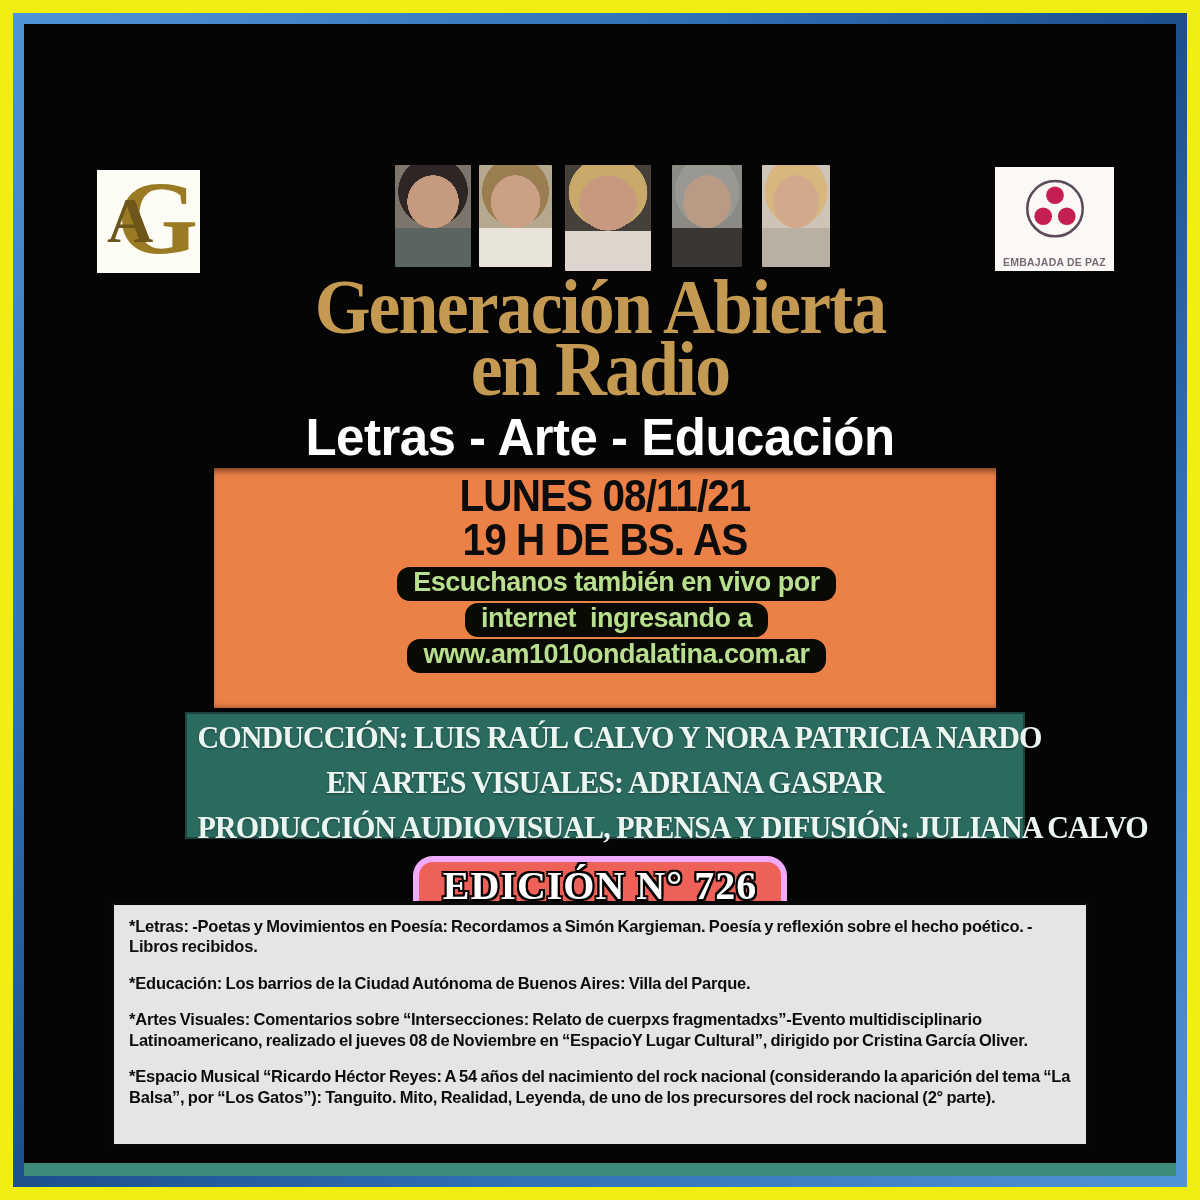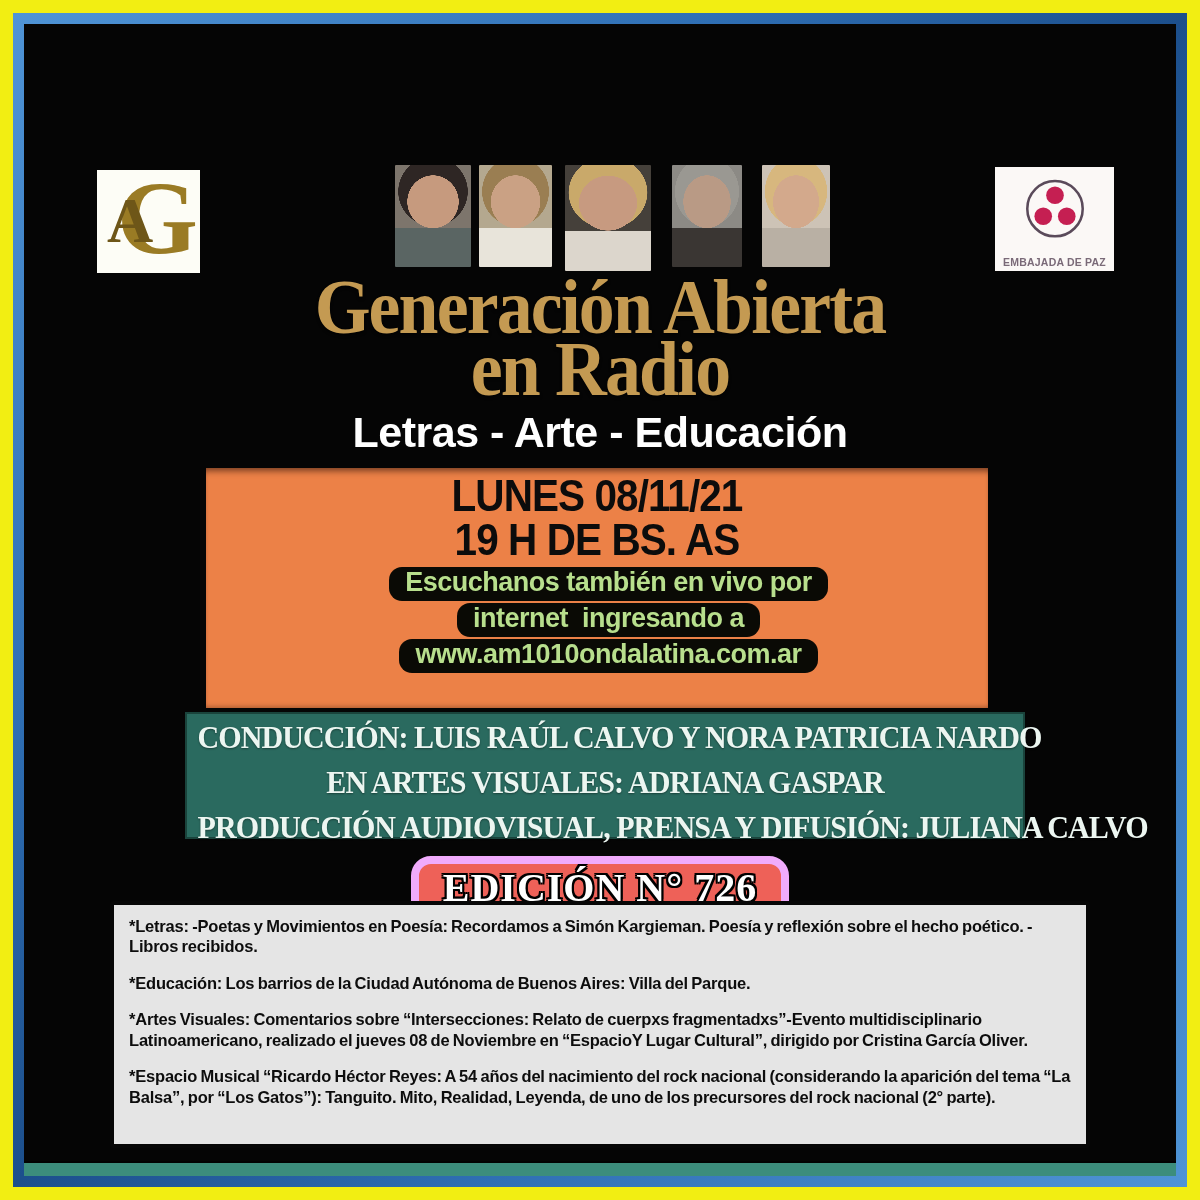--- a/index.html
+++ b/index.html
@@ -52,26 +52,26 @@
 
   
   .title{position:absolute;left:0;right:0;top:252px;text-align:center;color:#c49a52;}
   .title-line{
     font-family:"Liberation Serif",serif;font-weight:bold;font-size:78px;line-height:62px;
     letter-spacing:-2px;transform:scaleX(.92);transform-origin:50% 50%;
     text-shadow:0 2px 3px rgba(0,0,0,.6);
   }
   .subtitle{
     position:absolute;left:0;right:0;top:384px;text-align:center;color:#ffffff;
-    font-weight:bold;font-size:43px;letter-spacing:-0.5px;
+    font-weight:bold;font-size:51px;letter-spacing:-0.5px;
   }
 
   
   .schedule{
-    position:absolute;left:182px;top:444px;width:782px;height:240px;box-sizing:border-box;
+    position:absolute;left:190px;top:444px;width:782px;height:240px;box-sizing:border-box;
     background:#ec8147;text-align:center;color:#0c0c0c;padding-top:6px;
     box-shadow:inset 0 7px 6px -4px rgba(25,8,4,.55), inset 0 -4px 5px -3px rgba(25,8,4,.35);
   }
   .sch-date,.sch-time{
     font-weight:bold;font-size:44px;line-height:44px;letter-spacing:-1px;
     transform:scaleX(.92);transform-origin:50% 50%;
   }
   .sch-station{font-weight:bold;font-size:30px;line-height:30px;margin:5px 0;letter-spacing:-0.5px;}
   .stream{margin-top:5px;margin-left:23px;}
   .stream-line{line-height:0;}
@@ -89,21 +89,21 @@
   }
   .credit-line{
     font-family:"Liberation Serif",serif;font-weight:bold;font-size:31px;line-height:45px;
     letter-spacing:-1px;white-space:nowrap;transform:scaleX(.97);transform-origin:50% 50%;
     text-shadow:0 1px 2px rgba(0,0,0,.4);
   }
 
   
   .badge-row{position:absolute;left:0;right:0;top:832px;text-align:center;}
   .badge{
-    display:inline-block;background:#ee6158;border:8px solid #f0abfc;border-radius:20px;
+    display:inline-block;background:#ee6158;border:6px solid #f0abfc;border-radius:20px;
     padding:2px 24px 6px;color:#ffffff;font-family:"Liberation Serif",serif;font-weight:bold;
     font-size:40px;line-height:44px;letter-spacing:1px;
     text-shadow:-2px 0 #000,2px 0 #000,0 -2px #000,0 2px #000,-2px -2px #000,2px 2px #000,-2px 2px #000,2px -2px #000;
   }
 
   
   .program{
     position:absolute;left:86px;top:877px;width:980px;height:247px;box-sizing:border-box;
     background:#e5e5e5;border:4px solid #070707;border-radius:3px;
     padding:11px 15px;color:#0d0d0d;overflow:hidden;

